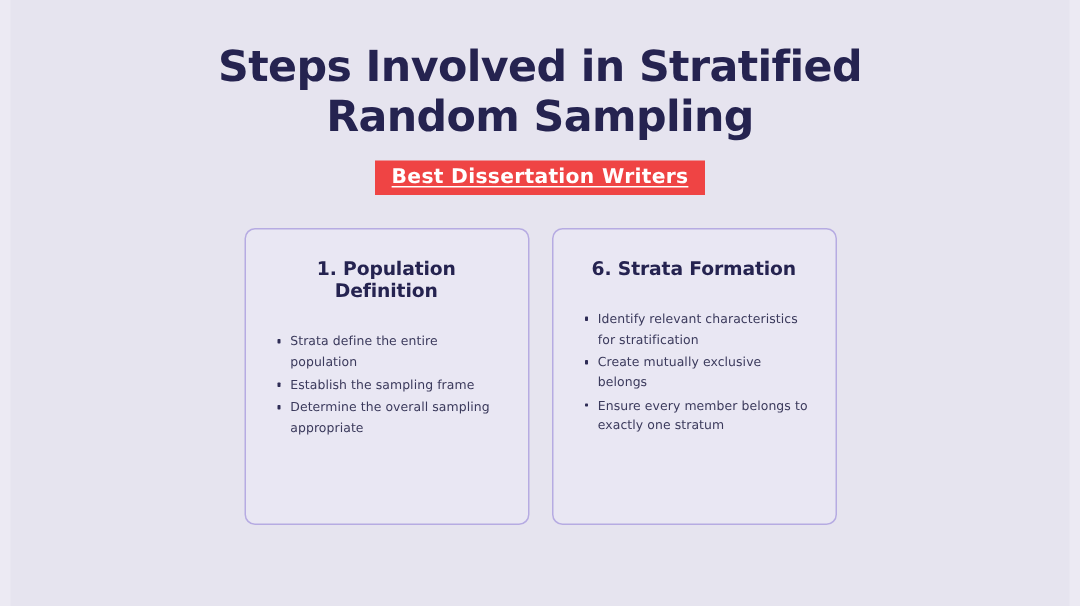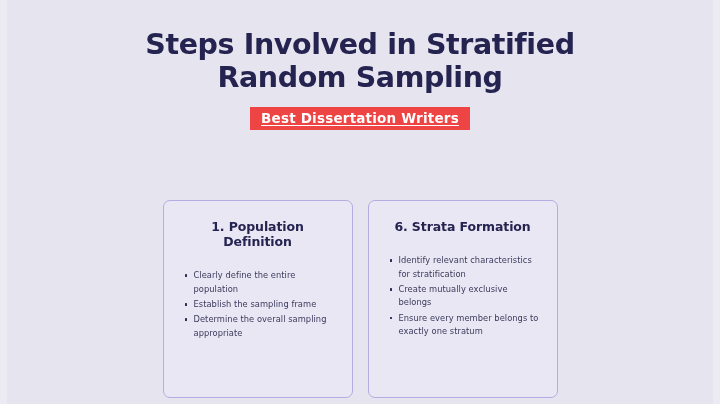--- a/index.html
+++ b/index.html
@@ -16,21 +16,20 @@
 
   #slide {
     position: relative;
     width: 720px;
     height: 404px;
     box-sizing: border-box;
     background: #e6e4ef;
     display: flex;
     flex-direction: column;
     align-items: center;
-    gap: 48px;
   }
 
   
   .edge-band {
     position: absolute;
     top: 0;
     width: 7px;
     height: 100%;
     background: #eceaf3;
     pointer-events: none;
@@ -146,21 +145,21 @@
     <div class="badge-wrap">
       <span class="badge">Best Dissertation Writers</span>
     </div>
   </div>
 
   <div class="cards">
 
     <div class="card">
       <h2 class="card-title">1. Population Definition</h2>
       <ul class="card-list">
-        <li>Clearly define the entire population</li>
+        <li>Strata define the entire population</li>
         <li>Establish the sampling frame</li>
         <li>Determine the overall sampling appropriate</li>
       </ul>
     </div>
 
     <div class="card">
       <h2 class="card-title">6. Strata Formation</h2>
       <ul class="card-list">
         <li>Identify relevant characteristics for stratification</li>
         <li>Create mutually exclusive belongs</li>

